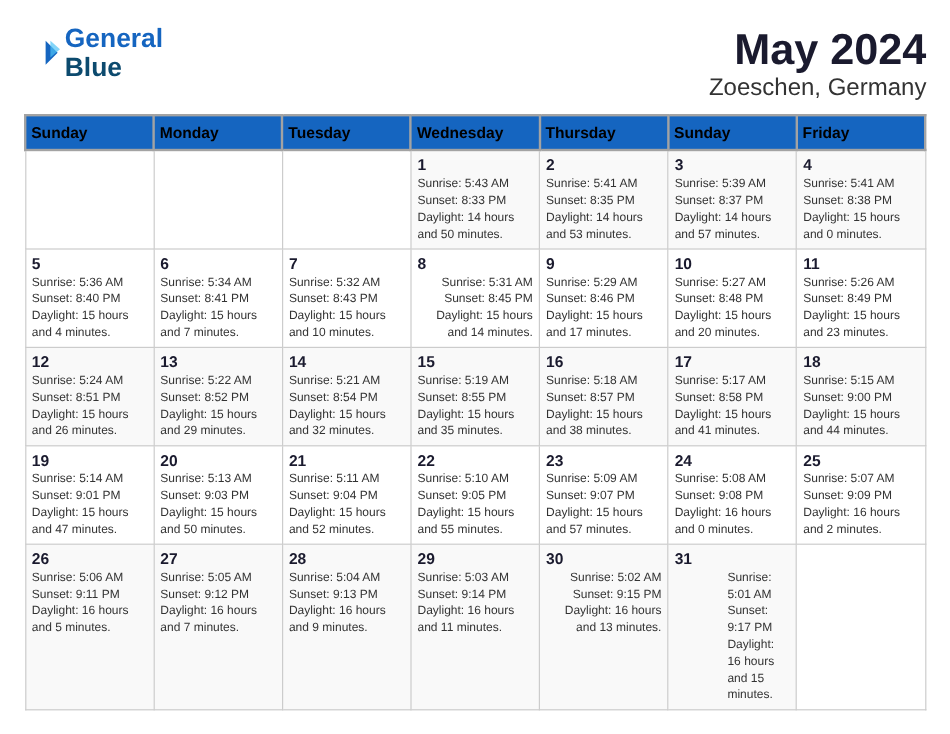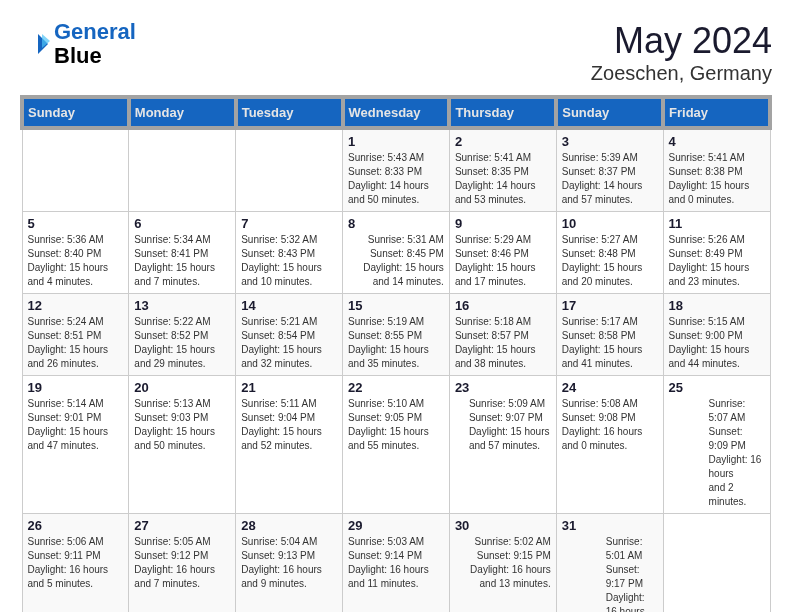--- a/index.html
+++ b/index.html
@@ -32,40 +32,40 @@
     .logo-icon {
       width: 30px;
       height: 30px;
       margin-right: 4px;
     }
     .title-block {
       text-align: right;
     }
     .month-title {
       font-size: 36px;
-      font-weight: normal;
+      font-weight: bold;
       color: #1a1a2e;
     }
     .location-title {
       font-size: 20px;
       color: #333;
     }
     table {
       width: 100%;
       border-collapse: collapse;
       font-size: 11px;
     }
     thead tr th {
       background-color: #1565c0;
-      color: #e5e5e5;
+      color: #000000;
       padding: 6px 4px;
       text-align: left;
       font-size: 13px;
       font-weight: bold;
-      border: 4px solid #a3a3a3;
+      border: 2px solid #a3a3a3;
     }
     tbody tr td {
       border: 1px solid #ccc;
       vertical-align: top;
       padding: 4px 5px;
       width: calc(100% / 7);
       height: 80px;
       background: #fff;
     }
     tbody tr:nth-child(odd) td {
@@ -91,21 +91,21 @@
 <body>
 
 <div class="header">
   <div class="logo">
     <svg class="logo-icon" viewBox="0 0 30 30">
       <polygon points="18,5 28,15 18,25" fill="#1565c0"></polygon>
       <polygon points="22,5 30,12 22,19" fill="#4fc3f7" opacity="0.7"></polygon>
     </svg>
     <div class="logo-text">
       <div><span>General</span></div>
-      <div><span style="color:#000000">Blue</span></div>
+      <div><span style="color:#0c4a6e">Blue</span></div>
     </div>
   </div>
   <div class="title-block">
     <div class="month-title">May 2024</div>
     <div class="location-title">Zoeschen, Germany</div>
   </div>
 </div>
 
 <table>
   <thead>
@@ -279,35 +279,35 @@
         </td>
         <td>
           <span class="day-number">22</span>
           <div class="day-info" style="white-space: pre-line;">Sunrise: 5:10 AM
 Sunset: 9:05 PM
 Daylight: 15 hours
 and 55 minutes.</div>
         </td>
         <td>
           <span class="day-number">23</span>
-          <div class="day-info" style="white-space: pre-line; margin-left: 14px;">Sunrise: 5:09 AM
+          <div class="day-info" style="white-space: pre-line;">Sunrise: 5:09 AM
 Sunset: 9:07 PM
 Daylight: 15 hours
 and 57 minutes.</div>
         </td>
         <td>
           <span class="day-number">24</span>
           <div class="day-info" style="white-space: pre-line;">Sunrise: 5:08 AM
 Sunset: 9:08 PM
 Daylight: 16 hours
 and 0 minutes.</div>
         </td>
         <td>
           <span class="day-number">25</span>
-          <div class="day-info" style="white-space: pre-line; margin-left: 40px;">Sunrise: 5:07 AM
+          <div class="day-info" style="white-space: pre-line;">Sunrise: 5:07 AM
 Sunset: 9:09 PM
 Daylight: 16 hours
 and 2 minutes.</div>
         </td>
       </tr>
       <tr>
         <td>
           <span class="day-number">26</span>
           <div class="day-info" style="white-space: pre-line;">Sunrise: 5:06 AM
 Sunset: 9:11 PM

